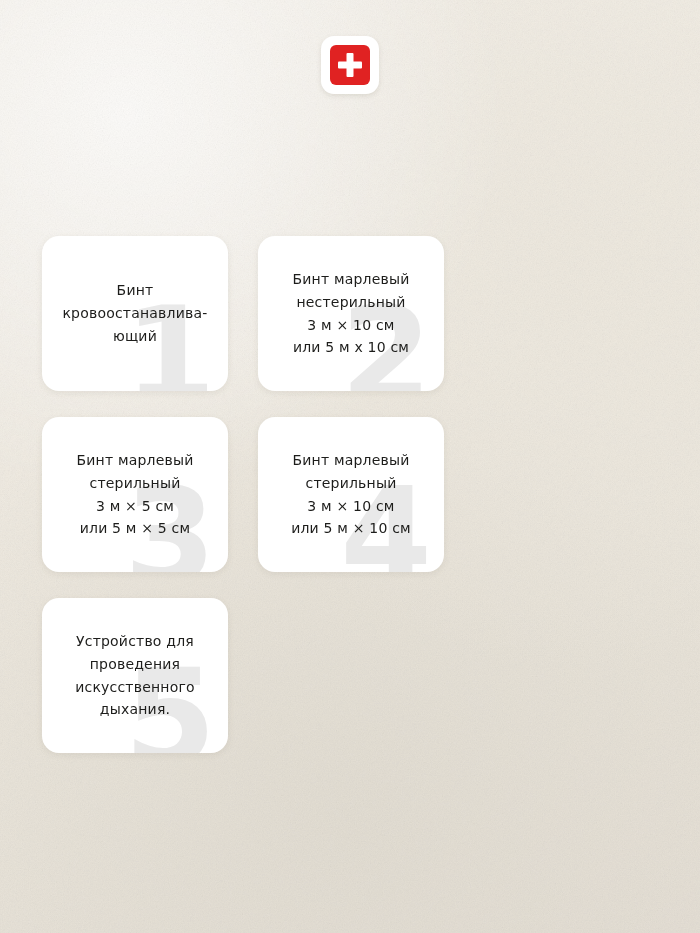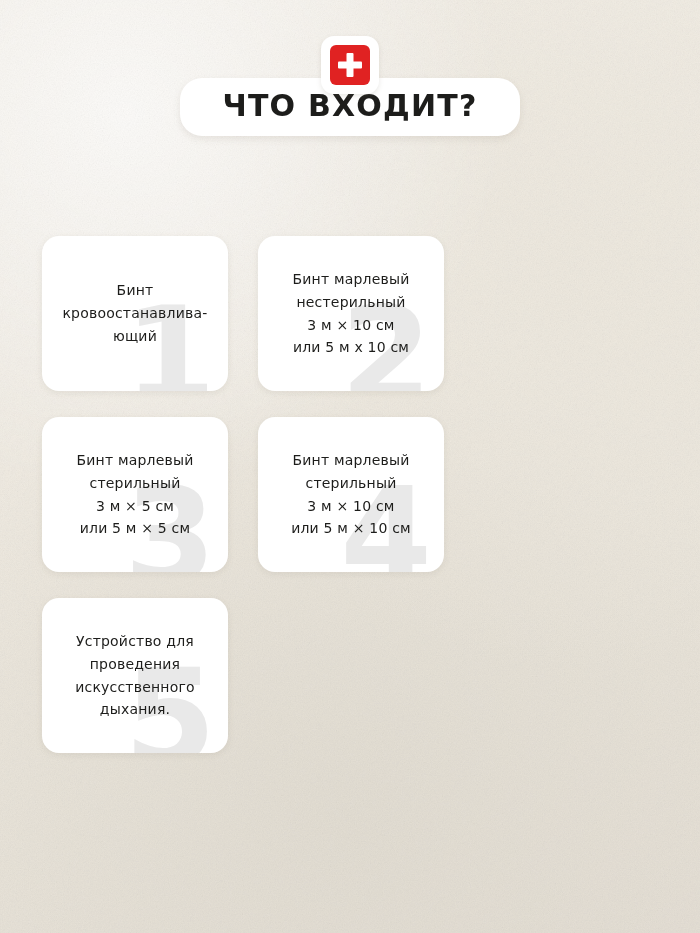--- a/index.html
+++ b/index.html
@@ -185,23 +185,20 @@
       </filter>
     </defs>
     <rect width="700" height="933" filter="url(#noiseFilter2)" fill="#ffffff"></rect>
   </svg>
 </div>
 
 <div class="header">
   <div class="cross-badge">
     <div class="cross-inner"></div>
   </div>
-  <div class="title-pill">
-    <div class="title-text">ЧТО ВХОДИТ?</div>
-  </div>
 </div>
 
 <div class="cards">
 
   <div class="card">
     <span class="card-num">1</span>
     <span class="card-text">Бинт
 кровоостанавлива-
 ющий</span>
   </div>

